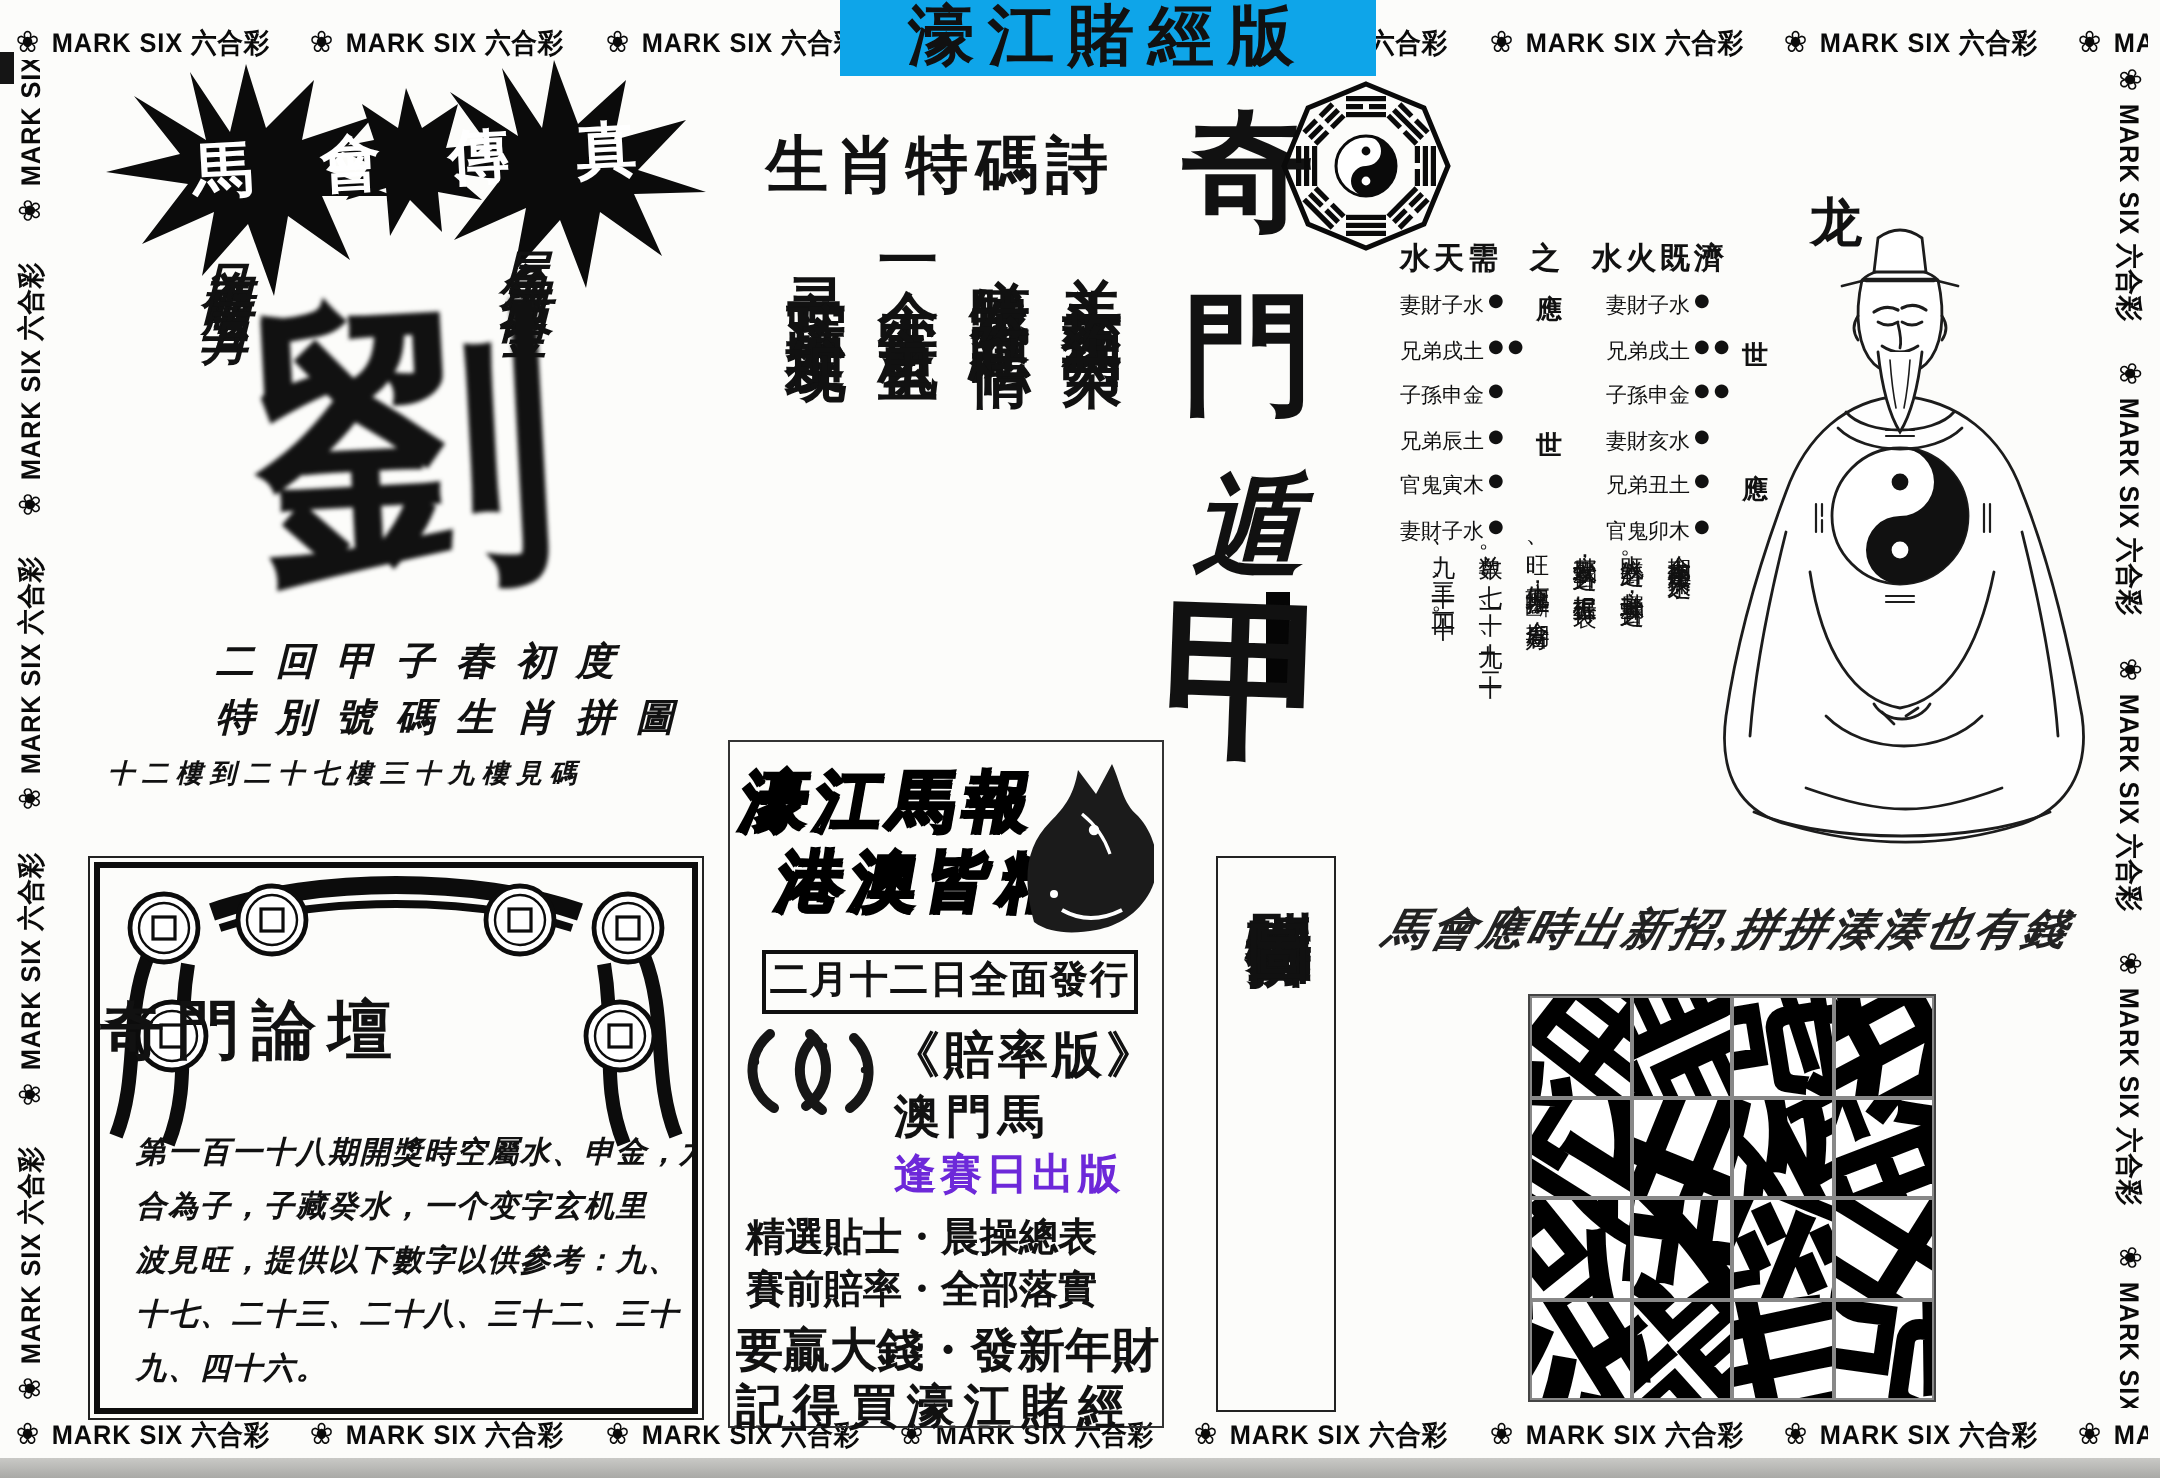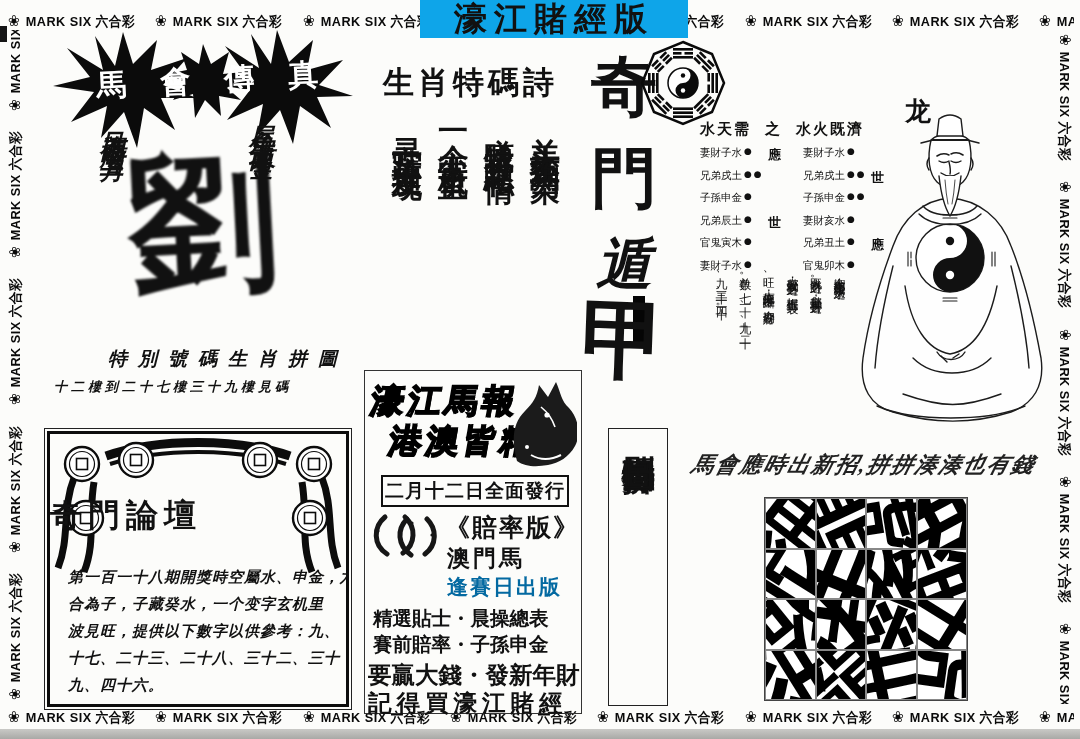--- a/index.html
+++ b/index.html
@@ -58,21 +58,21 @@
   .forum-line{font-size:15px;font-style:italic;font-weight:600;letter-spacing:1px;height:27px;line-height:27px;white-space:nowrap;}
 
   
   #ad-box{border:1.5px solid #333;}
   .outline-ttl{font-size:33px;font-weight:900;letter-spacing:4px;color:#fff;
       -webkit-text-stroke:1.6px #000;transform:skewX(-10deg);white-space:nowrap;
       text-shadow:1px 1px 0 #000;}
   #release-box{border:2px solid #101010;text-align:center;font-weight:900;font-size:19px;line-height:28px;letter-spacing:1px;}
   .ad-b1{font-size:25px;font-weight:900;letter-spacing:2px;}
   .ad-b2{font-size:23px;font-weight:900;letter-spacing:3px;}
-  .ad-b3{font-size:21px;font-weight:800;color:#0369a1;letter-spacing:2px;}
+  .ad-b3{font-size:21px;font-weight:800;color:#6d28d9;letter-spacing:2px;}
   .ad-f{font-size:19.5px;font-weight:900;white-space:nowrap;}
   .ad-s{font-size:23.5px;font-weight:900;white-space:nowrap;}
 
   
   #pz-title-box{border:1.5px solid #222;display:flex;justify-content:center;}
   #pz-title{writing-mode:vertical-rl;text-orientation:upright;font-size:33px;font-weight:900;line-height:1;letter-spacing:1px;}
   #pz-slogan{font-size:22px;font-weight:700;font-style:italic;transform:skewX(-14deg);letter-spacing:2px;white-space:nowrap;color:#222;}
   #pz-grid{display:grid;grid-template-columns:repeat(4,1fr);grid-template-rows:repeat(4,1fr);
       border:1.5px solid #444;background:#fff;}
   .cell{border:.7px solid #888;overflow:hidden;display:flex;align-items:center;justify-content:center;}
@@ -113,20 +113,21 @@
       <polygon fill="#0b0b0b" points="78,2 88,34 112,10 106,40 142,28 118,55 152,68 116,68 130,100 99,78 92,118 79,82 56,108 62,76 26,92 49,62 8,56 45,47 22,18 58,40 50,6 70,36"></polygon>
       <polygon fill="#0b0b0b" points="232,0 244,32 268,10 262,40 298,30 274,55 308,66 272,67 286,98 255,76 248,114 235,80 212,106 218,74 182,90 205,60 166,54 201,45 180,16 214,38 206,4 226,34"></polygon>
       <polygon fill="#0b0b0b" points="158,14 166,34 184,22 178,44 198,42 182,58 196,70 174,66 176,86 160,70 150,88 148,64 128,70 140,52 122,44 142,40 136,22 154,34"></polygon>
       <text x="52" y="66" font-size="30" font-weight="bold" fill="#ffffff" letter-spacing="34" transform="rotate(-3 52 66)">馬會傳真</text>
     </svg>
   </div>
 
   <div class="abs vtext" id="vleft" style="left:96px;top:112px;height:215px;">风调雨顺三五月</div>
   <div class="abs vtext" id="vright" style="left:245px;top:106px;height:220px;">屋角宅边三两金</div>
   <div class="abs" id="bigchar" style="left:128px;top:148px;width:170px;">劉</div>
+  <div class="abs couplet" style="left:108px;top:318px;">二回甲子春初度</div>
   <div class="abs couplet" style="left:108px;top:346px;">特別號碼生肖拼圖</div>
   <div class="abs" id="floorline" style="left:54px;top:378px;">十二樓到二十七樓三十九樓見碼</div>
 
   <div class="abs" id="poem-title" style="left:383px;top:62px;">生肖特碼詩</div>
   <div class="abs" id="poem-cols" style="left:392px;top:114px;width:168px;height:248px;">
     <div class="poem-col">羊头变换狗为荣</div>
     <div class="poem-col">赚钱有术隐私情</div>
     <div class="poem-col">一个变字玄机里</div>
     <div class="poem-col">寻它踪迹定发现</div>
   </div>
@@ -391,21 +392,21 @@
             <circle cx="7" cy="20" r="1.6"></circle>
             <circle cx="41" cy="12" r="1.6"></circle>
             <circle cx="61" cy="24" r="1.6"></circle>
           </g>
       </svg>
     </div>
     <div class="abs ad-b1" style="left:80px;top:140px;">《賠率版》</div>
     <div class="abs ad-b2" style="left:82px;top:172px;">澳門馬</div>
     <div class="abs ad-b3" style="left:82px;top:202px;">逢賽日出版</div>
     <div class="abs ad-f" style="left:8px;top:234px;">精選貼士・晨操總表</div>
-    <div class="abs ad-f" style="left:8px;top:260px;">賽前賠率・子孫申金</div>
+    <div class="abs ad-f" style="left:8px;top:260px;">賽前賠率・全部落實</div>
     <div class="abs ad-s" style="left:3px;top:316px;letter-spacing:5px;">記得買濠江賭經</div>
     <div class="abs ad-s" style="left:3px;top:288px;">要贏大錢・發新年財</div>
   </div>
 
   <div class="abs" id="pz-title-box" style="left:608px;top:428px;width:58px;height:276px;">
     <div id="pz-title">特別號碼生肖拼圖</div>
   </div>
   <div class="abs" id="pz-slogan" style="left:692px;top:450px;">馬會應時出新招,拼拼湊湊也有錢</div>
   <div class="abs" id="pz-grid" style="left:764px;top:497px;width:202px;height:202px;">
     <div class="cell">

